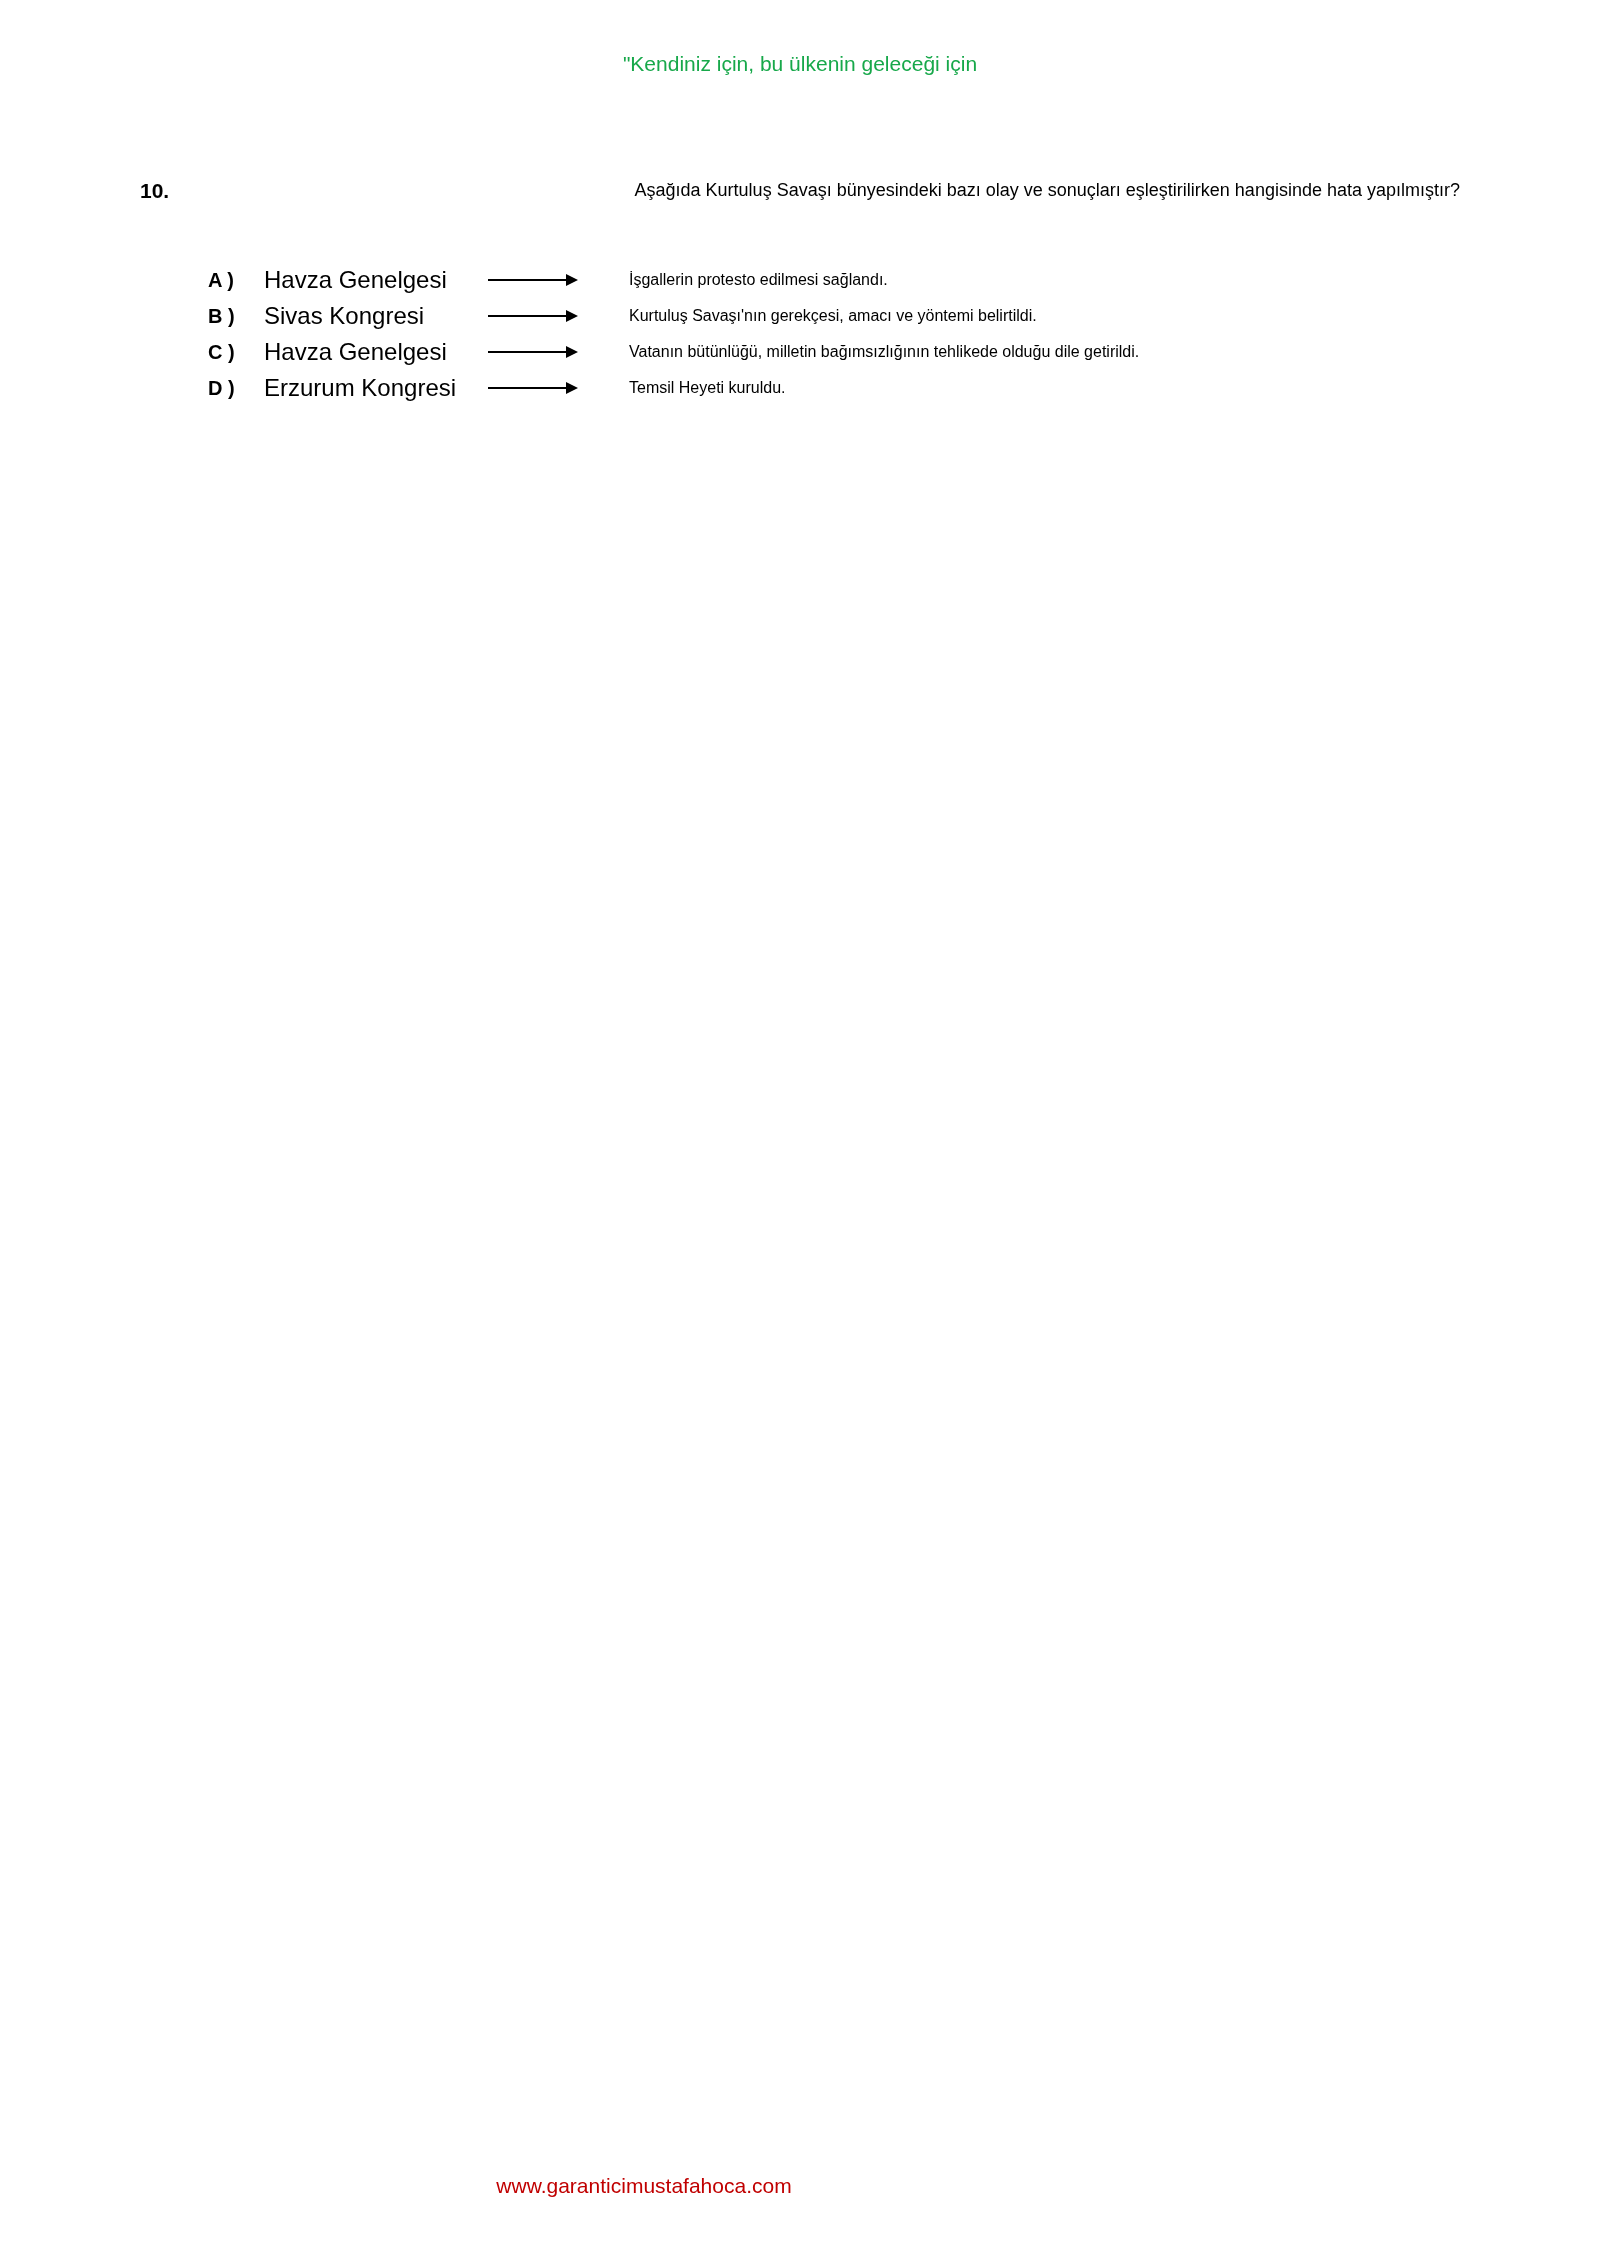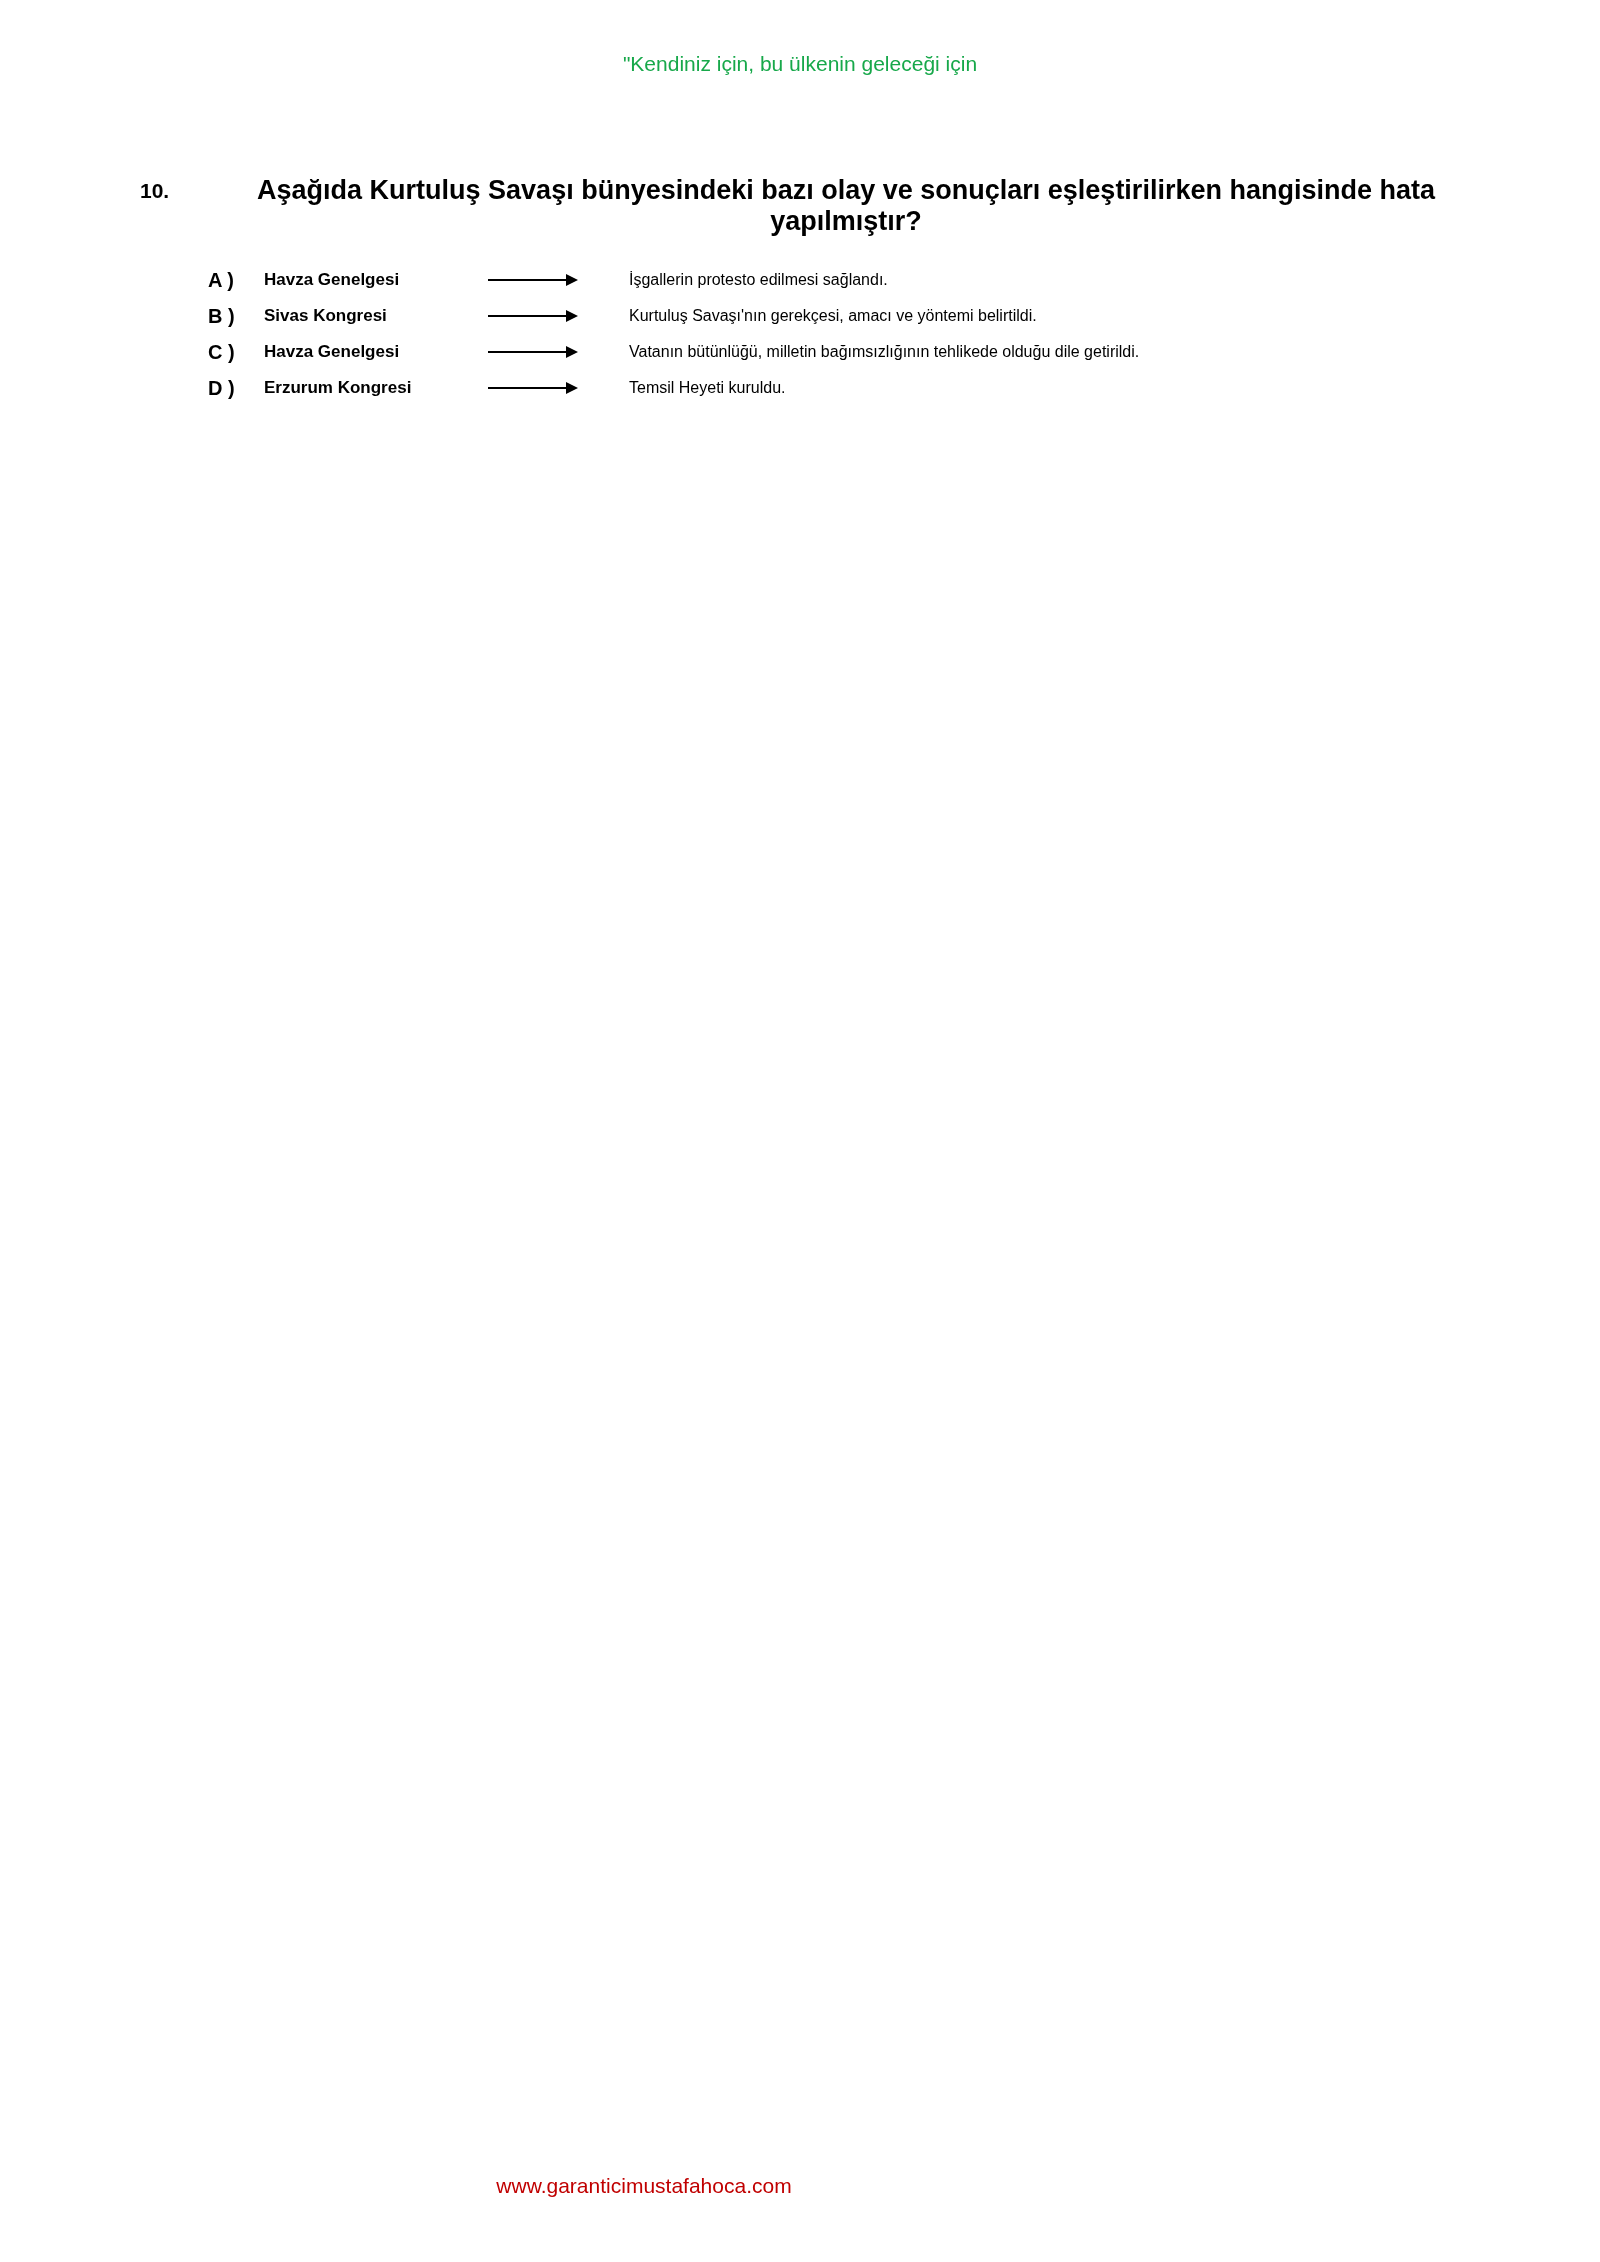--- a/index.html
+++ b/index.html
@@ -50,25 +50,24 @@
     align-items: flex-start;
   }
   .q-number {
     font-weight: bold;
     font-size: 21px;
     line-height: 31px;
     width: 92px;
     flex: 0 0 92px;
   }
   .q-text {
-    font-size: 27px;
+    font-size: 18px;
     line-height: 31px;
     flex: 1 1 auto;
-    text-align: center;
-    font-weight: bold;
+    text-align: right;
   }
 
   
   .options {
     position: absolute;
     top: 265px;
     left: 208px;
     width: 1300px;
   }
   .option-row {
@@ -78,23 +77,23 @@
   }
   .opt-letter {
     flex: 0 0 56px;
     font-size: 20px;
     font-weight: bold;
     line-height: 30px;
     white-space: pre;
   }
   .opt-left {
     flex: 0 0 222px;
-    font-size: 17px;
+    font-size: 24px;
     line-height: 30px;
-    font-weight: bold;
+    font-weight: normal;
   }
   .opt-arrow {
     flex: 0 0 105px;
     display: flex;
     align-items: center;
     height: 30px;
   }
   .opt-arrow svg {
     display: block;
   }

